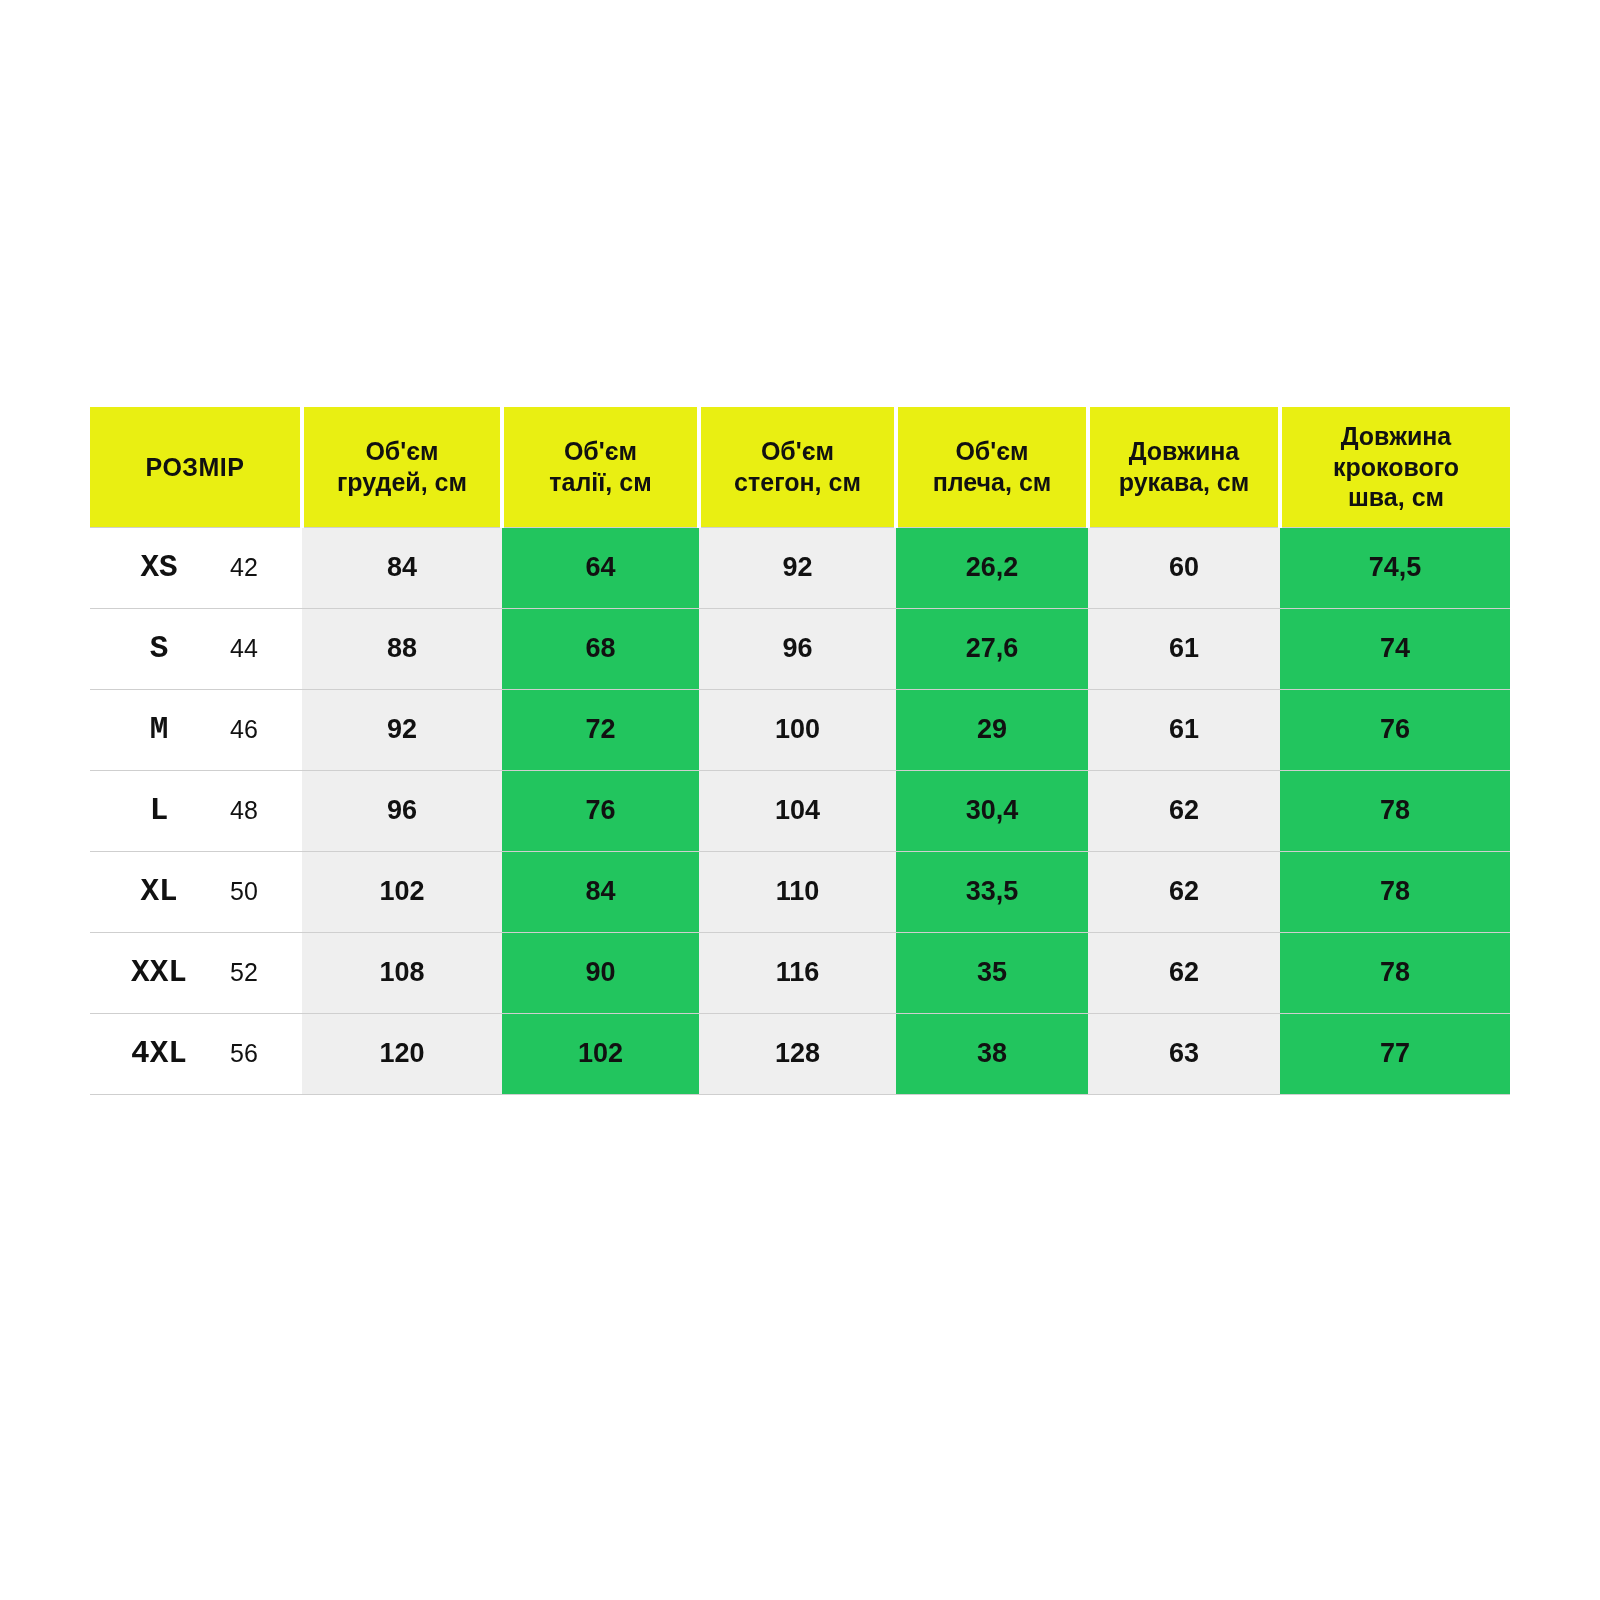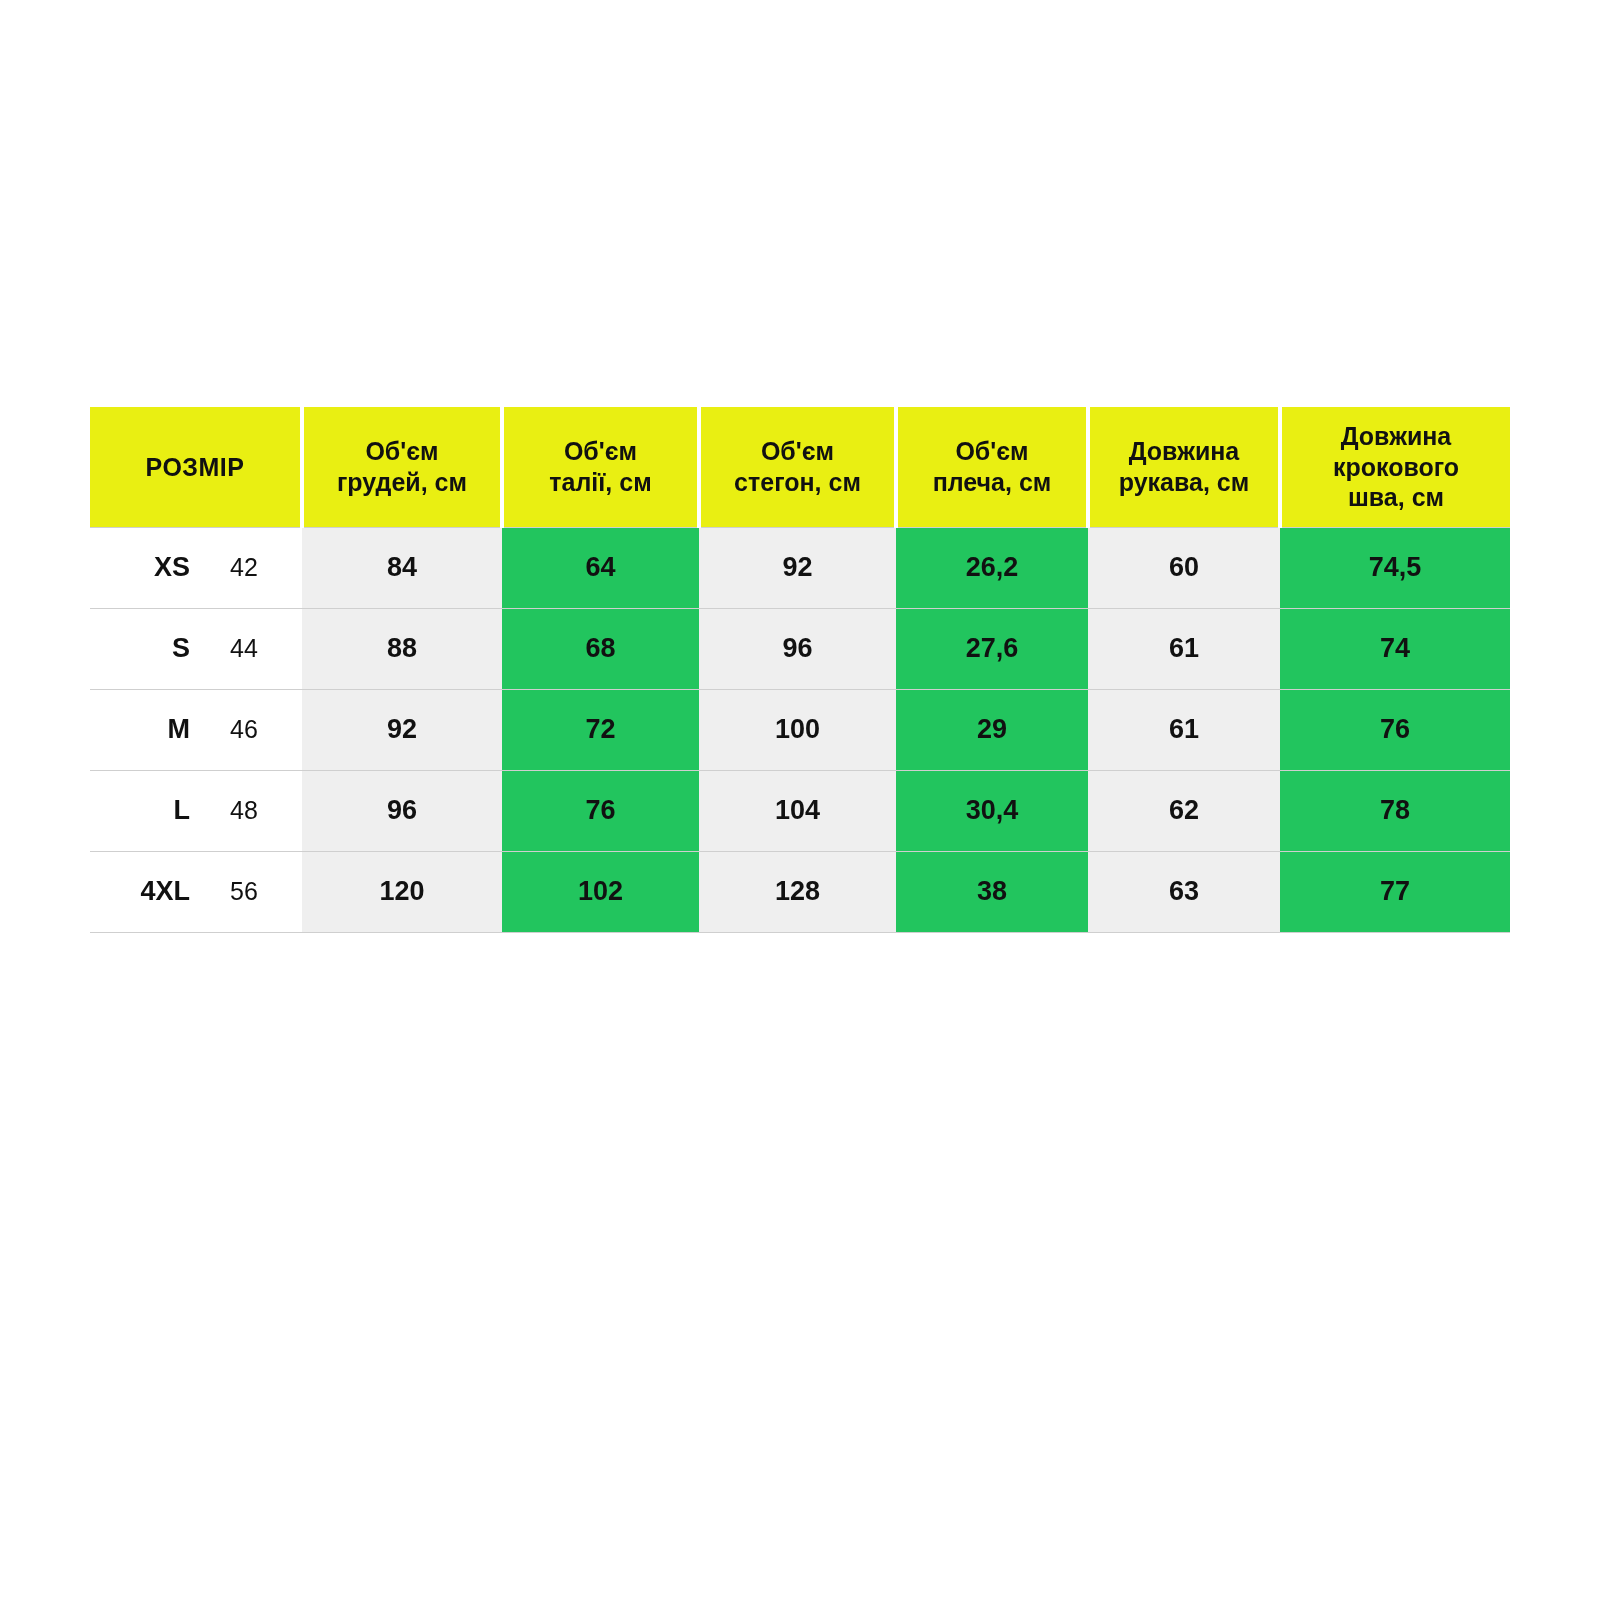--- a/index.html
+++ b/index.html
@@ -92,24 +92,24 @@
     padding: 0;
   }
   .size-inner {
     display: flex;
     align-items: center;
     justify-content: center;
     gap: 34px;
     height: 100%;
   }
   .size-letter {
-    font-size: 27px;
+    font-size: 31px;
     font-weight: bold;
     min-width: 62px;
-    text-align: right;
+    font-family: Liberation Mono, monospace;
   }
   .size-num {
     font-size: 25px;
     font-weight: normal;
     min-width: 40px;
     text-align: center;
   }
 </style>
 </head>
 <body>
@@ -209,20 +209,48 @@
           <td class="shade">96</td>
           <td class="plain">76</td>
           <td class="shade">104</td>
           <td class="plain">30,4</td>
           <td class="shade">62</td>
           <td class="plain">78</td>
         </tr>
         <tr>
           <td class="size-cell">
             <div class="size-inner">
+              <span class="size-letter">XL</span>
+              <span class="size-num">50</span>
+            </div>
+          </td>
+          <td class="shade">102</td>
+          <td class="plain">84</td>
+          <td class="shade">110</td>
+          <td class="plain">33,5</td>
+          <td class="shade">62</td>
+          <td class="plain">78</td>
+        </tr>
+        <tr>
+          <td class="size-cell">
+            <div class="size-inner">
+              <span class="size-letter">XXL</span>
+              <span class="size-num">52</span>
+            </div>
+          </td>
+          <td class="shade">108</td>
+          <td class="plain">90</td>
+          <td class="shade">116</td>
+          <td class="plain">35</td>
+          <td class="shade">62</td>
+          <td class="plain">78</td>
+        </tr>
+        <tr>
+          <td class="size-cell">
+            <div class="size-inner">
               <span class="size-letter">4XL</span>
               <span class="size-num">56</span>
             </div>
           </td>
           <td class="shade">120</td>
           <td class="plain">102</td>
           <td class="shade">128</td>
           <td class="plain">38</td>
           <td class="shade">63</td>
           <td class="plain">77</td>

